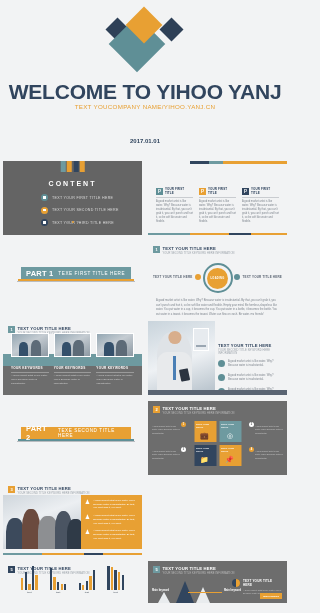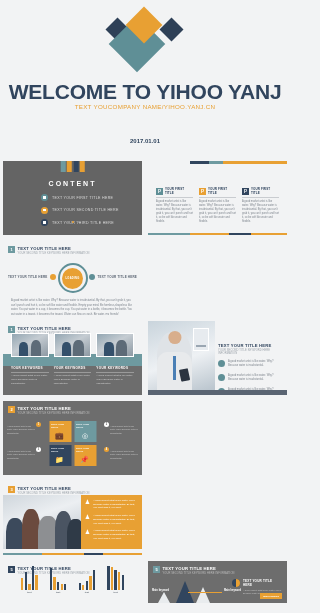--- a/index.html
+++ b/index.html
@@ -290,20 +290,32 @@
             <div class="tb" style="width:28%;background:#e8a033"></div>
             <div class="tb" style="width:16%;background:#31455e"></div>
             <div class="tb" style="width:26%;background:#e8a033"></div>
           </div>
         </div>
       </div>
     </div>
 
     <div class="row">
 
+      <div class="slide">
+        <div class="inner">
+          <div class="part-wrap">
+            <div class="part-bar" style="background:#6e9aa0">
+              <span class="part-num">PART 1</span>
+              <span class="part-txt">TEXE FIRST TITLE HERE</span>
+            </div>
+            <div class="part-under" style="background:#e8a033"></div>
+            <div class="part-shadow"></div>
+          </div>
+        </div>
+      </div>
 
       <div class="slide">
         <div class="inner">
           <div class="sh">
             <div class="sh-badge" style="background:#6e9aa0">1</div>
             <div class="sh-txt">
               <div class="t1" style="color:#31455e">TEXT YOUR TITLE HERE</div>
               <div class="t2" style="color:#9aa1a9">YOUR SECOND TITLE KEYWORD HERE INFORMATION</div>
             </div>
           </div>
@@ -394,20 +406,32 @@
               <span>A good market artist is like water. Why? Because water is insubstantial.</span>
             </div>
           </div>
           <div class="strip-dark"></div>
         </div>
       </div>
     </div>
 
     <div class="row">
 
+      <div class="slide">
+        <div class="inner">
+          <div class="part-wrap">
+            <div class="part-bar" style="background:#e8a033">
+              <span class="part-num">PART 2</span>
+              <span class="part-txt">TEXE SECOND TITLE HERE</span>
+            </div>
+            <div class="part-under" style="background:#5f8f96"></div>
+            <div class="part-shadow"></div>
+          </div>
+        </div>
+      </div>
 
       <div class="slide">
         <div class="inner">
           <div class="dark-bg"></div>
           <div class="sh">
             <div class="sh-badge" style="background:#e8a033">2</div>
             <div class="sh-txt">
               <div class="t1" style="color:#ffffff">TEXT YOUR TITLE HERE</div>
               <div class="t2" style="color:#bdbdbd">YOUR SECOND TITLE KEYWORD HERE INFORMATION</div>
             </div>

